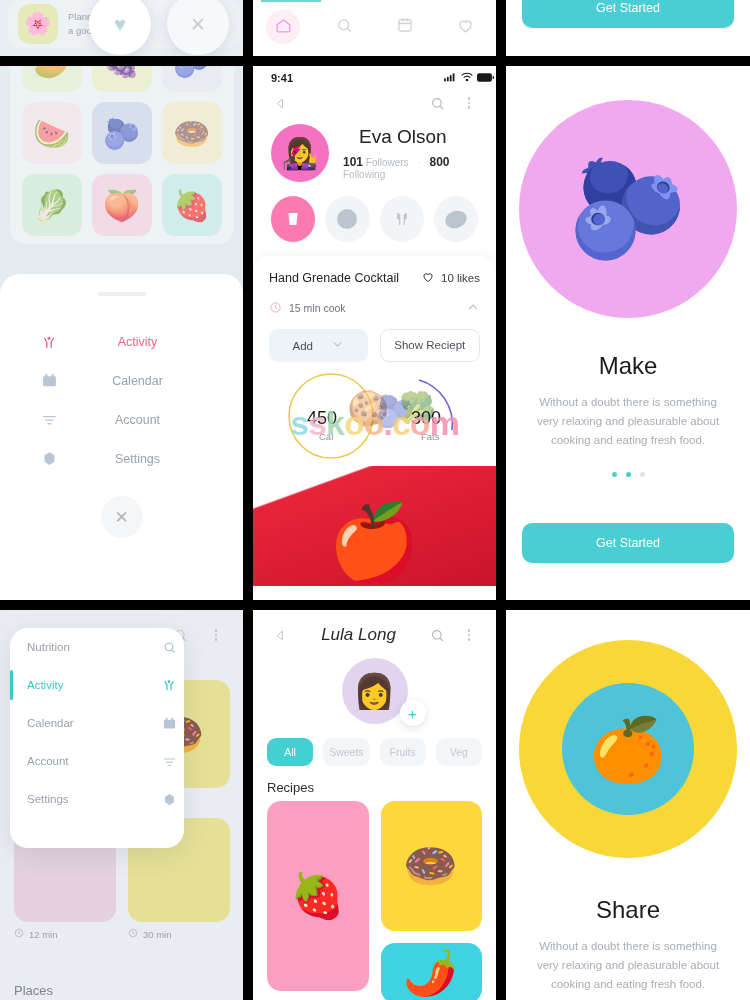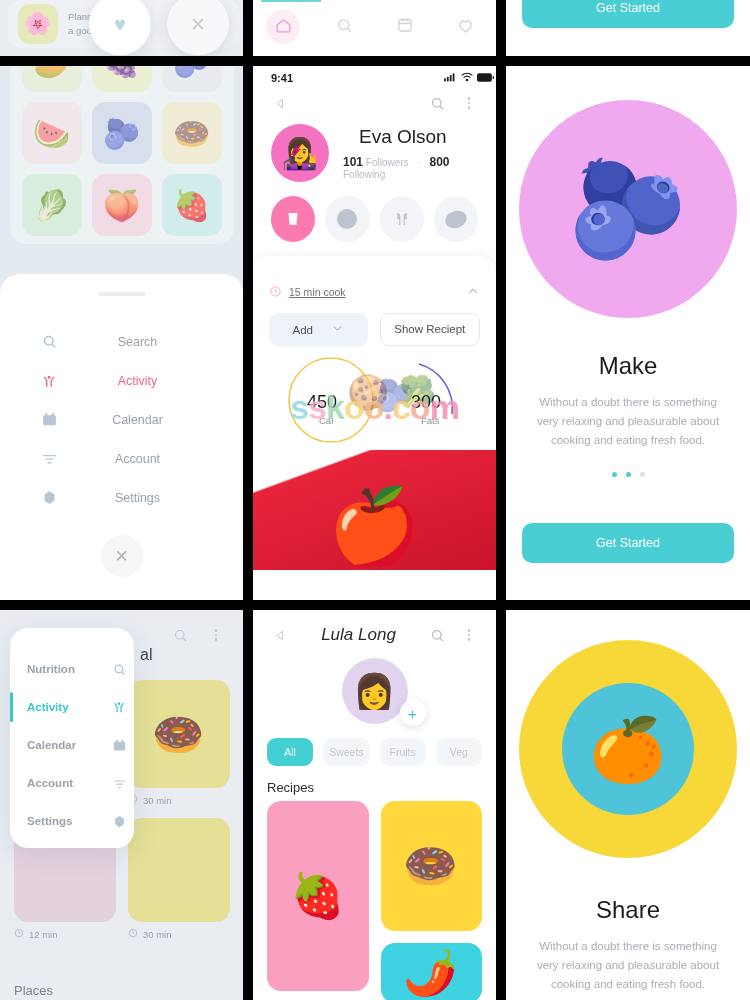--- a/index.html
+++ b/index.html
@@ -112,21 +112,21 @@
   .p5-chips { display: flex; gap: 10px; padding: 14px 18px 0; }
   .p5-chip { width: 46px; height: 46px; border-radius: 50%; background: #f2f4f7;
              display: flex; align-items: center; justify-content: center; font-size: 20px; }
   .p5-chip.active { background: #fb7ab0; }
   .p5-sheet { margin-top: 14px; background: #fff; border-radius: 16px 16px 0 0;
               box-shadow: 0 -2px 10px rgba(0,0,0,.05); padding: 14px 16px 0; }
   .p5-rowtop { display: flex; align-items: center; justify-content: space-between; }
   .p5-recipe { font-size: 12.5px; color: #232323; }
   .p5-likes { display: flex; align-items: center; gap: 6px; font-size: 11.5px; color: #3a3a3a; }
   .p5-cook { display: flex; align-items: center; gap: 7px; margin-top: 14px;
-             font-size: 10.5px; color: #6f7479; text-decoration: underline; }
+             font-size: 10.5px; color: #6f7479; }
   .p5-btns { display: flex; gap: 12px; margin-top: 13px; }
   .btn-soft { flex: 1; background: #eef3f9; border-radius: 9px; padding: 9px 0;
               display: flex; align-items: center; justify-content: center; gap: 18px;
               font-size: 11.5px; color: #4a4f55; }
   .btn-outline { flex: 1; border: 1px solid #e4e7eb; border-radius: 9px; padding: 9px 0;
                  text-align: center; font-size: 11.5px; color: #4a4f55; }
   .rings { position: relative; height: 96px; margin-top: 6px; }
   .ring-val { position: absolute; font-size: 18px; color: #1d1d1d; }
   .ring-lbl { position: absolute; font-size: 9.5px; color: #8a9096; }
   .watermark {
@@ -157,24 +157,22 @@
                padding: 14px 16px 0; }
   .p7-partial { position: absolute; left: 140px; top: 36px; font-size: 16px; color: #42464b; }
   .p7-cards { position: absolute; left: 14px; top: 70px; width: 216px;
               display: grid; grid-template-columns: 1fr 1fr; gap: 12px; }
   .p7-card-img { height: 108px; border-radius: 14px; display:flex;
                  align-items:center; justify-content:center; font-size: 42px; }
   .p7-min { display: flex; align-items: center; gap: 5px; margin-top: 6px;
             font-size: 9.5px; color: #9aa1a9; }
   .p7-places { position: absolute; left: 14px; bottom: 2px; font-size: 13px; color: #7e858d; }
   .p7-menu {
-    position: absolute; left: 10px; top: 18px; width: 124px; height: 220px;
+    position: absolute; left: 10px; top: 18px; width: 174px; height: 220px;
     background: #fff; border-radius: 18px; box-shadow: 0 6px 26px rgba(80,95,120,.14);
-    padding-top: 22px;
-    font-weight: bold;
   }
   .p7-row { display: flex; align-items: center; height: 38px; padding-left: 17px; position: relative; }
   .p7-row .lbl { flex: 1; font-size: 11.5px; color: #9aa2ab; }
   .p7-row .ico { width: 30px; display: flex; justify-content: center; color: #b4c3cf; }
   .p7-row.active .lbl { color: #39c7c9; }
   .p7-row.active::before { content:""; position:absolute; left:0; top:4px;
                            width: 3px; height: 30px; background: #39c7c9; border-radius: 2px; }
 
   
   #p8 { left: 253px; top: 610px; width: 243px; height: 390px; }
@@ -273,30 +271,20 @@
         <div class="p4-cell" style="background:#f3e9c2">🍩</div>
         <div class="p4-cell" style="background:#cdebd2">🥬</div>
         <div class="p4-cell" style="background:#f5cfdc">🍑</div>
         <div class="p4-cell" style="background:#bfe9e6">🍓</div>
       </div>
     </div>
 
     <div class="p4-menu">
       <div class="p4-handle"></div>
       <div style="margin-top:26px">
-        <div class="menu-row">
-          <span class="m-ico">
-            <svg width="17" height="17" viewBox="0 0 24 24" fill="none" stroke="#b0c3d0" stroke-width="2">
-                <circle cx="11" cy="11" r="6"></circle>
-                <path d="M15.5 15.5L20 20"></path>
-              </svg>
-          </span>
-          <span class="m-label">Search</span>
-          <span style="width:34px"></span>
-        </div>
         <div class="menu-row active">
           <span class="m-ico">
             <svg width="18" height="18" viewBox="0 0 24 24" fill="none" stroke="#f2647f" stroke-width="1.8" stroke-linecap="round">
               <circle cx="12" cy="7" r="2" fill="#f2647f" stroke="none"></circle>
                 <path d="M6 7l3 5v7M18 7l-3 5v7"></path>
             </svg>
           </span>
           <span class="m-label">Activity</span>
           <span style="width:34px"></span>
         </div>
@@ -410,20 +398,31 @@
         <svg width="18" height="18" viewBox="0 0 24 24" fill="none" stroke="#bcc5cf" stroke-width="1.6">
             <path d="M9 20V8M15 20V8M9 8q-3 0-3-3 3 0 3 3zM9 12q-3 0-3-3 3 0 3 3zM15 8q3 0 3-3-3 0-3 3zM15 12q3 0 3-3-3 0-3 3z"></path>
           </svg>
       </div>
       <div class="p5-chip">
         <span style="width:22px;height:17px;border-radius:50%;background:#bcc5cf;display:block;transform:rotate(-20deg)"></span>
       </div>
     </div>
 
     <div class="p5-sheet">
+      <div class="p5-rowtop">
+        <span class="p5-recipe">Hand Grenade Cocktail</span>
+        <span class="p5-likes">
+          <span>
+            <svg width="14" height="14" viewBox="0 0 24 24" fill="none" stroke="#2f2f2f" stroke-width="1.7">
+                <path d="M12 20s-7-4.6-7-9.3A3.9 3.9 0 0 1 12 8a3.9 3.9 0 0 1 7 2.7C19 15.4 12 20 12 20z"></path>
+              </svg>
+          </span>
+          <span>10 likes</span>
+        </span>
+      </div>
 
       <div class="p5-cook">
         <span>
           <svg width="13" height="13" viewBox="0 0 24 24" fill="none" stroke="#f7a8c0" stroke-width="1.8">
               <circle cx="12" cy="12" r="8.5"></circle>
               <path d="M12 7.5V12l3 2"></path>
             </svg>
         </span>
         <span style="flex:1">15 min cook</span>
         <span>

